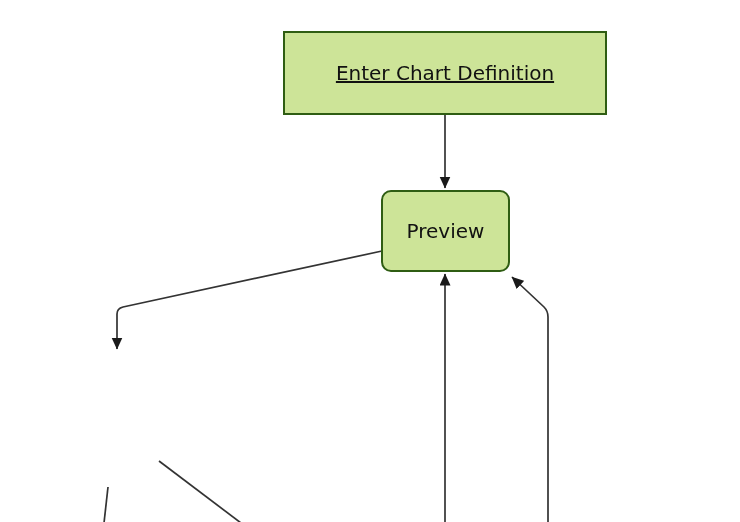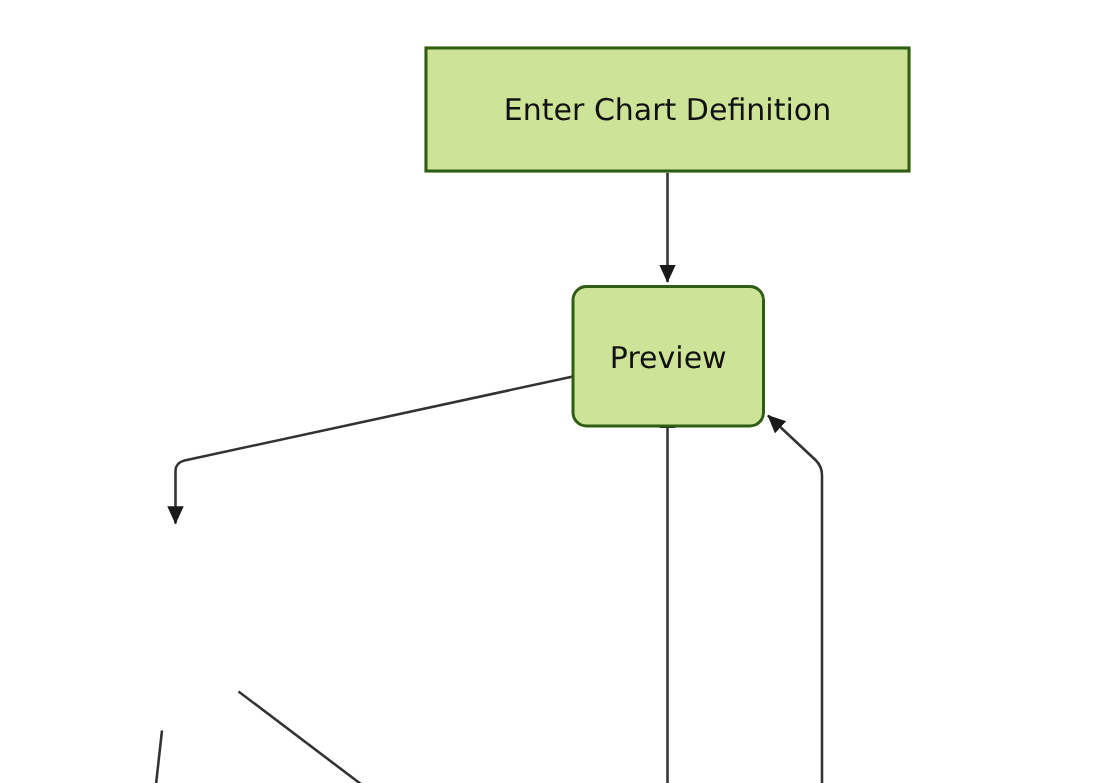--- a/index.html
+++ b/index.html
@@ -89,22 +89,22 @@
 
     <path class="edge" d="M445,523 L445,274" marker-end="url(#arrowhead)"></path>
 
     <path class="edge" d="M548,523 L548,317 Q548,311 544,307 L512,277" marker-end="url(#arrowhead)"></path>
 
     <path class="edge" d="M108,487 L104,523"></path>
 
     <path class="edge" d="M159,461 L241,523"></path>
   </svg>
 
-  <div class="node node--rect" style="left:283px; top:31px; width:324px; height:84px;">
+  <div class="node node--rect" style="left:283px; top:31px; width:324px; height:84px;text-decoration:underline;">
     <span class="node-label">Enter Chart Definition</span>
   </div>
 
-  <div class="node node--rounded" style="left:381px; top:190px; width:129px; height:95px;">
+  <div class="node node--rounded" style="left:381px; top:190px; width:129px; height:82px;">
     <span class="node-label">Preview</span>
   </div>
 
 
 </div>
 
 </body></html>

